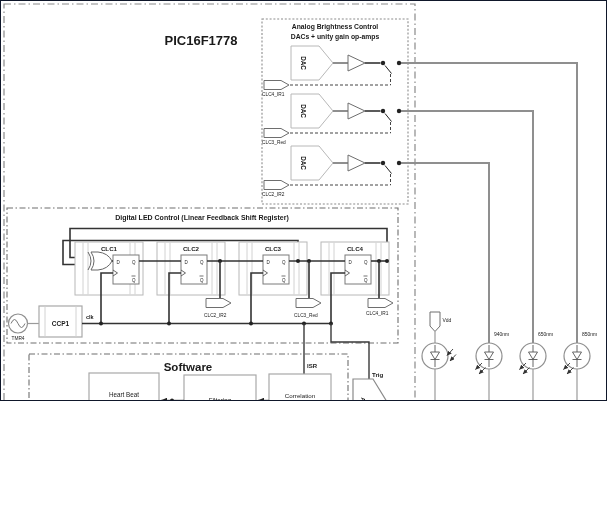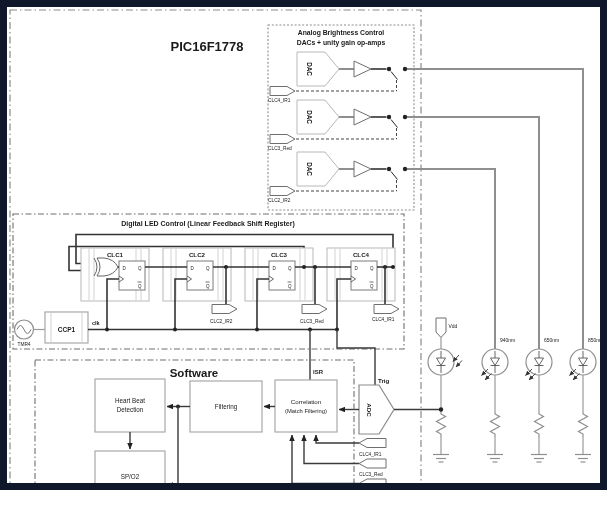--- a/index.html
+++ b/index.html
@@ -1,16 +1,16 @@
 <!DOCTYPE html>
 <html><head>
 <meta charset="utf-8">
 <style>
   html,body{margin:0;padding:0;background:#fff;}
-  #stage{position:relative;width:607px;height:490px;background:#fff;border:7px solid #0f172a;box-sizing:border-box;overflow:hidden;font-family:"Liberation Sans",sans-serif;}
+  #stage{position:relative;width:607px;height:401px;background:#fff;border:1px solid #0f172a;box-sizing:border-box;overflow:hidden;font-family:"Liberation Sans",sans-serif;}
   svg{position:absolute;left:0;top:0;}
   text{fill:#1a1a1a;font-family:"Liberation Sans",sans-serif;}
   .t-bold{font-weight:bold;}
   .box-pic{fill:none;stroke:#8a8a8a;stroke-width:1.2;stroke-dasharray:7 3 1.5 3;}
   .box-dotted{fill:none;stroke:#8c8c8c;stroke-width:1.1;stroke-dasharray:2 1.8;}
   .box-dashdot{fill:none;stroke:#6e6e6e;stroke-width:1.1;stroke-dasharray:6 2.5 1.5 2.5;}
   .blk{fill:#ffffff;stroke:#a8a8a8;stroke-width:1.2;}
   .blk-lt{fill:#ffffff;stroke:#b8b8b8;stroke-width:1;}
   .ff{fill:#ffffff;stroke:#7a7a7a;stroke-width:1;}
   .wire-dk{stroke:#333;stroke-width:1.6;fill:none;}

